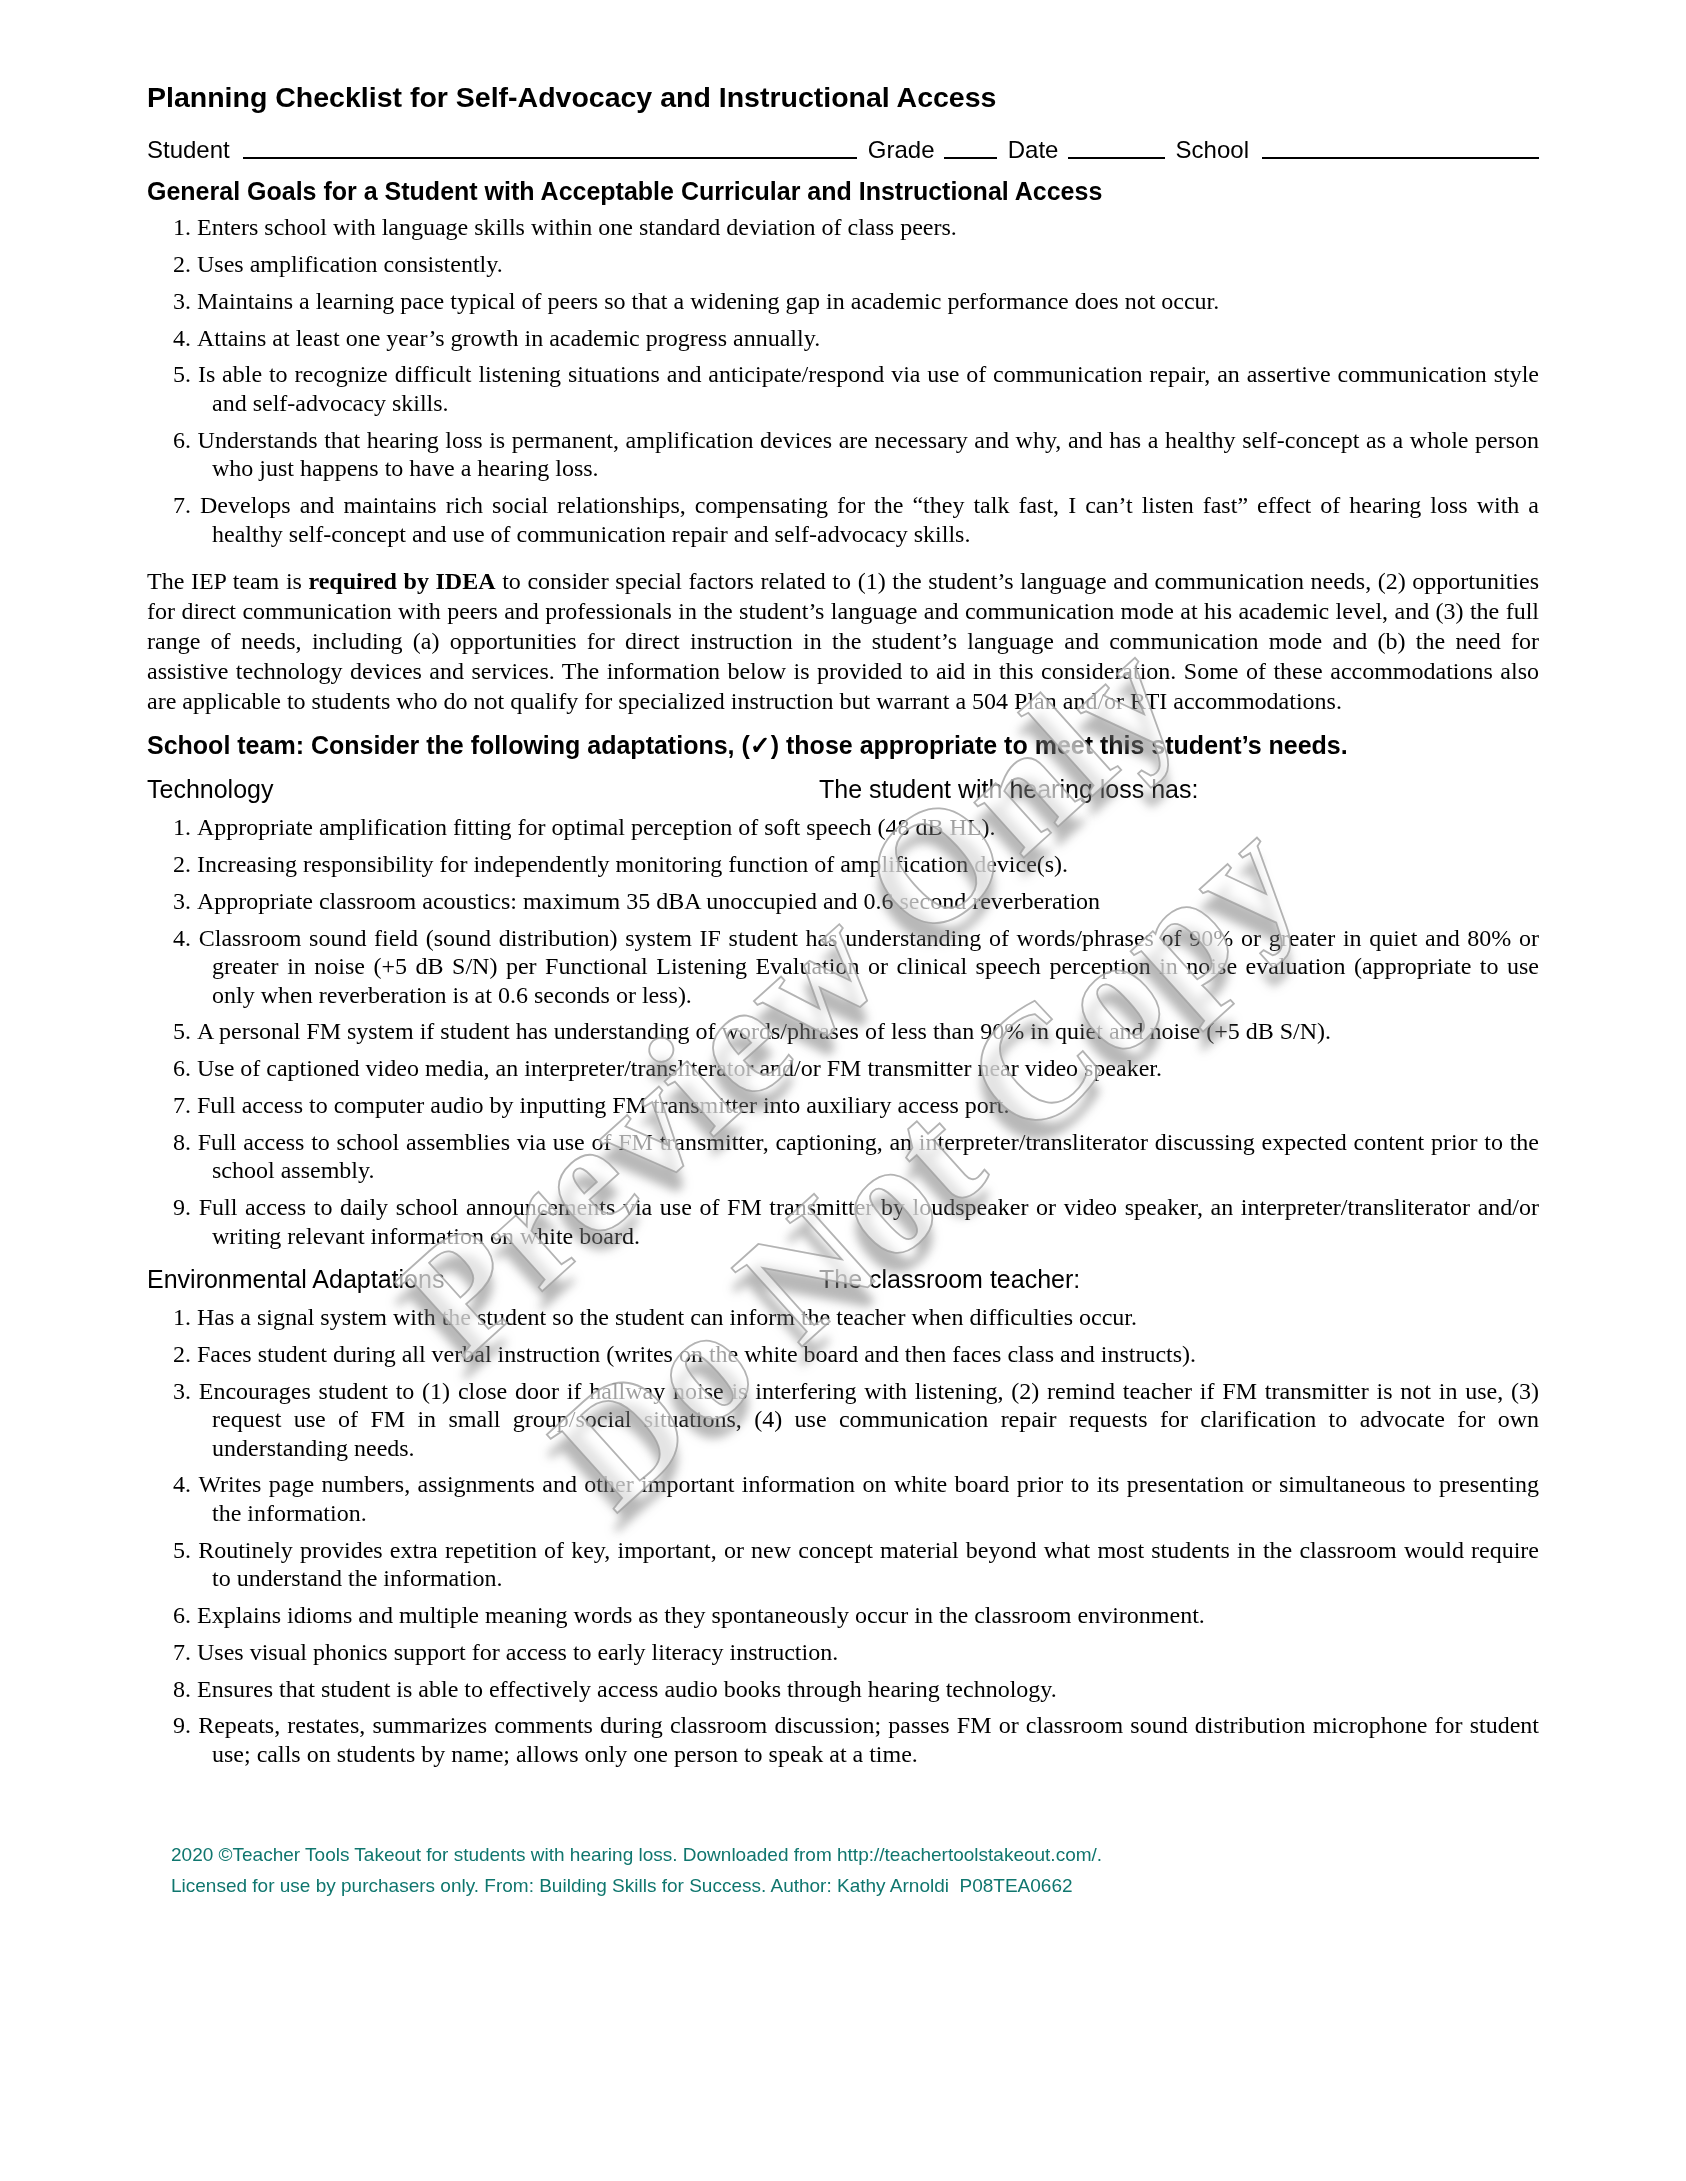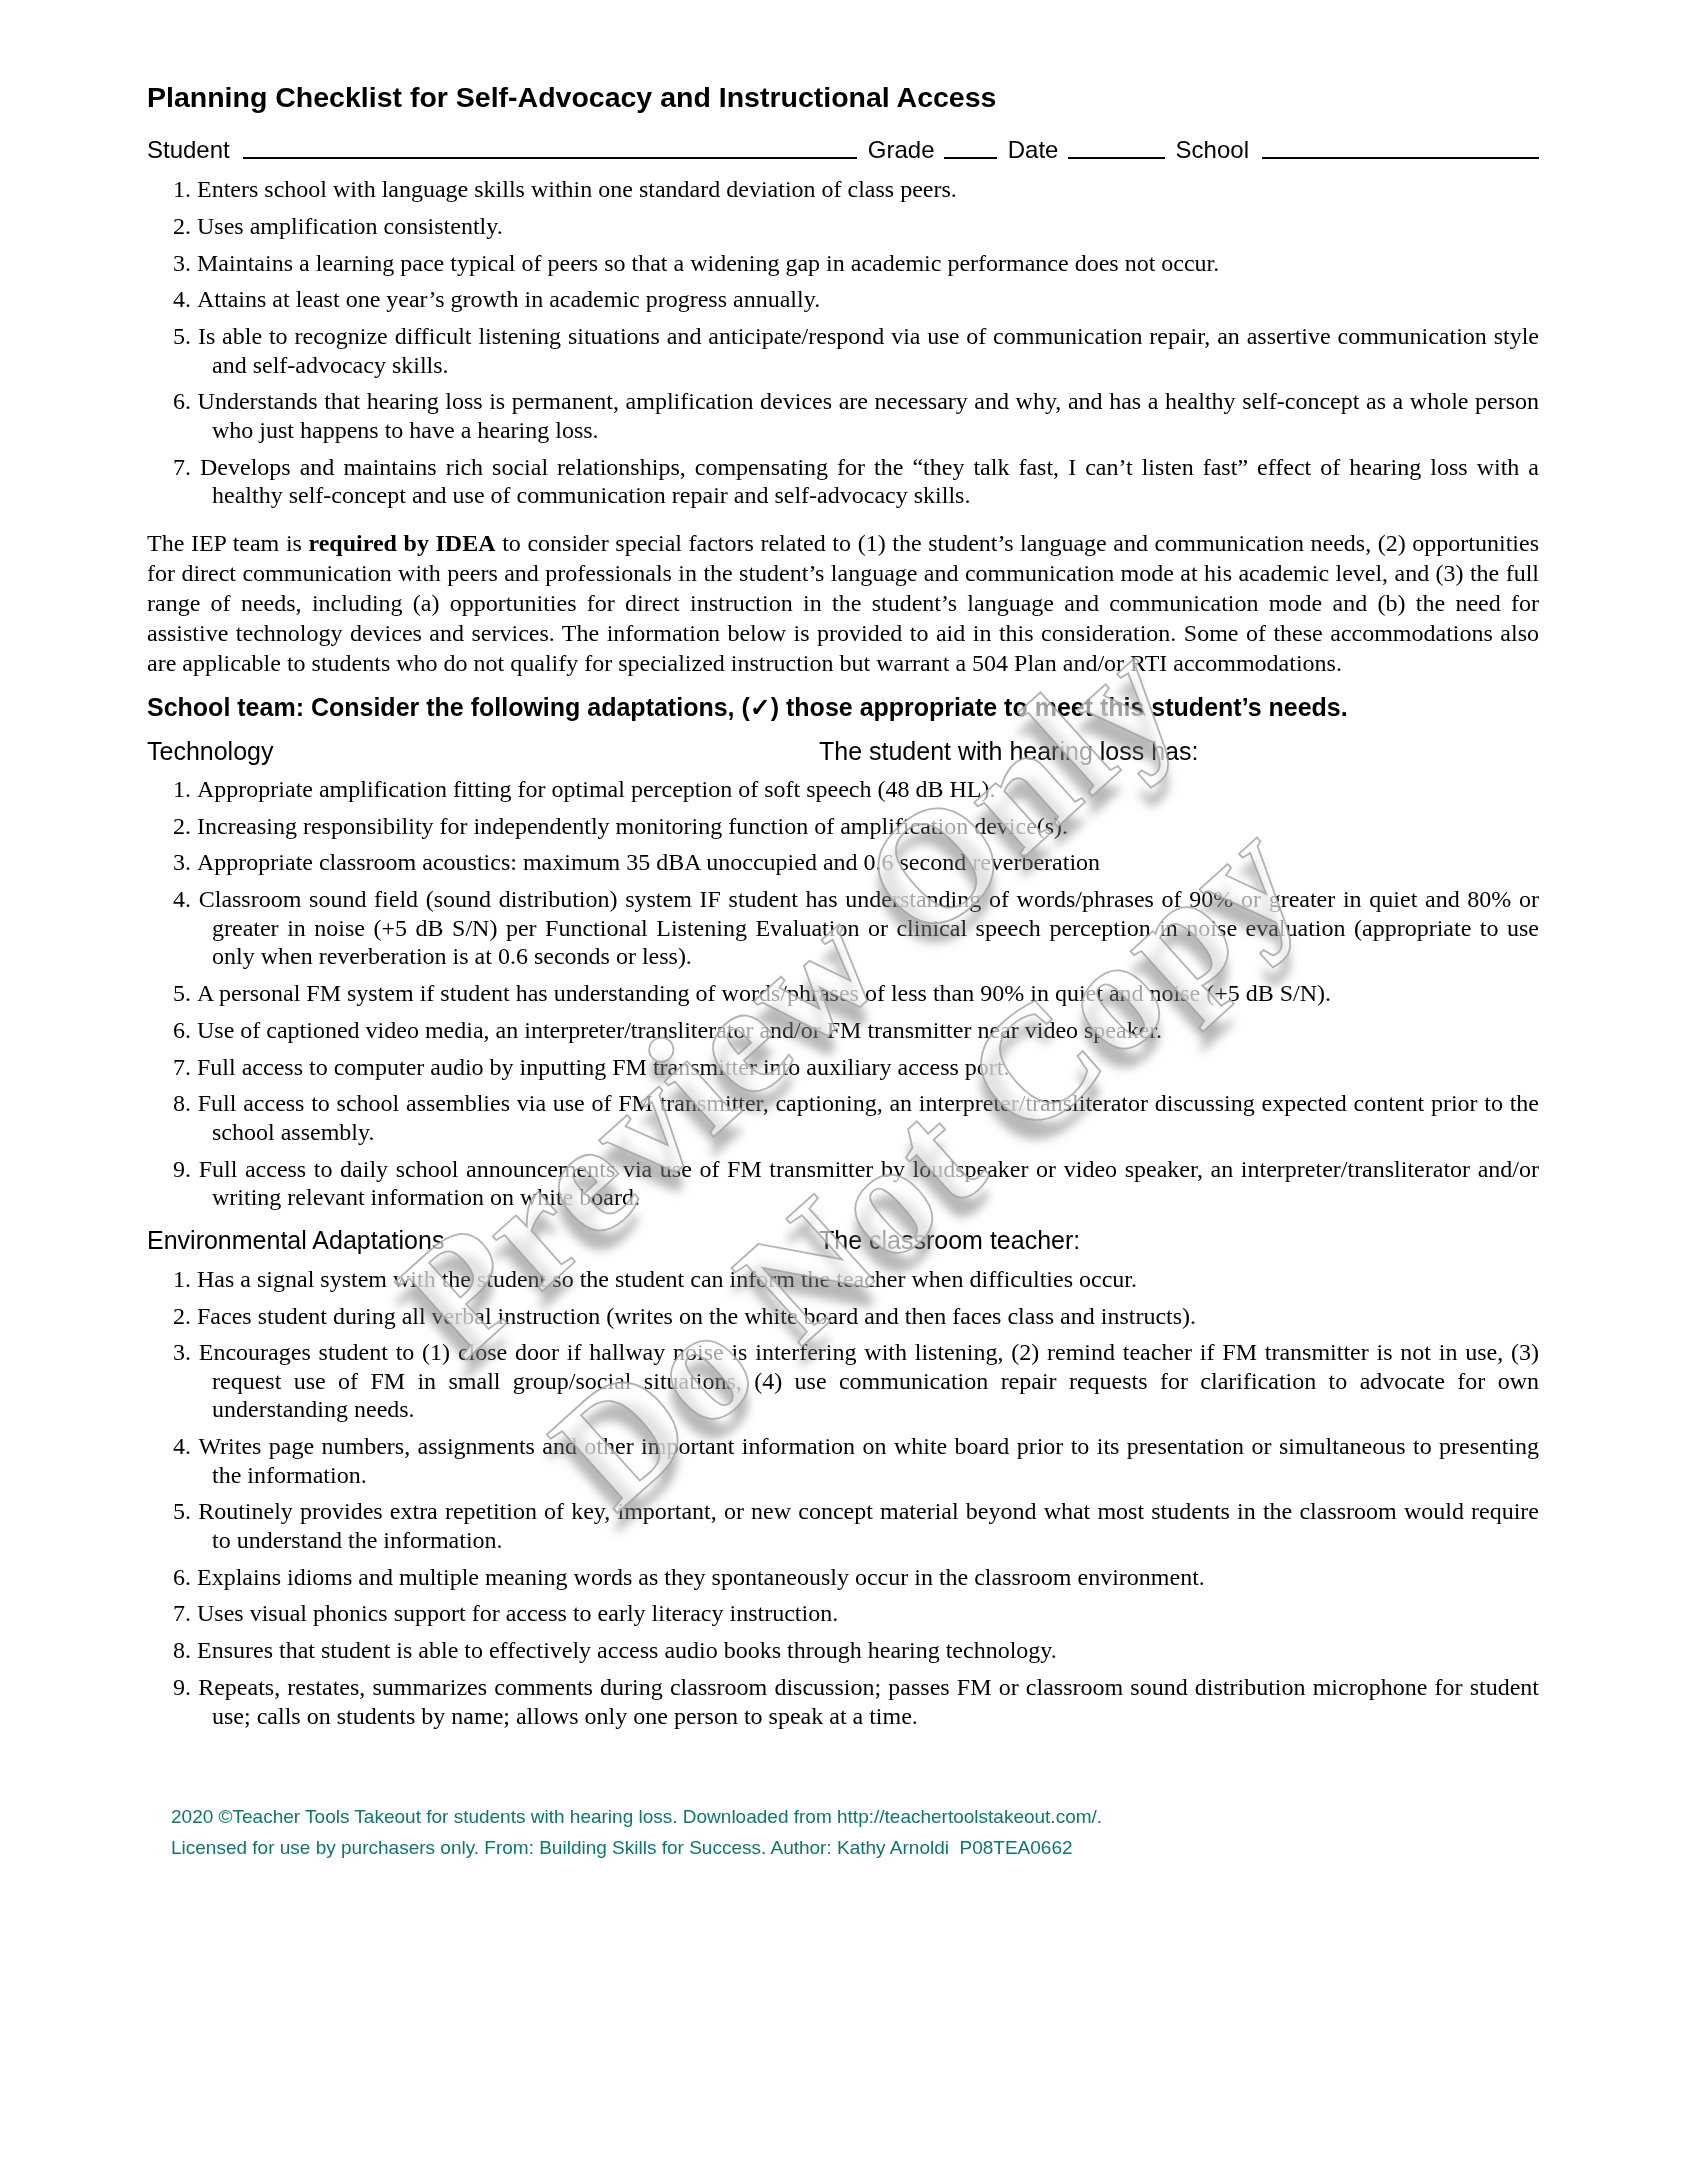--- a/index.html
+++ b/index.html
@@ -120,20 +120,21 @@
     <span>Student</span>
     <span class="blank b-student"></span>
     <span>Grade</span>
     <span class="blank b-grade"></span>
     <span>Date</span>
     <span class="blank b-date"></span>
     <span>School</span>
     <span class="blank b-school"></span>
   </div>
 
+  <h2 class="sect">General Goals for a Student with Acceptable Curricular and Instructional Access</h2>
   <ol class="list">
       <li>Enters school with language skills within one standard deviation of class peers.</li>
       <li>Uses amplification consistently.</li>
       <li>Maintains a learning pace typical of peers so that a widening gap in academic performance does not occur.</li>
       <li>Attains at least one year’s growth in academic progress annually.</li>
       <li>Is able to recognize difficult listening situations and anticipate/respond via use of communication repair, an assertive communication style and self-advocacy skills.</li>
       <li>Understands that hearing loss is permanent, amplification devices are necessary and why, and has a healthy self-concept as a whole person who just happens to have a hearing loss.</li>
       <li>Develops and maintains rich social relationships, compensating for the “they talk fast, I can’t listen fast” effect of hearing loss with a healthy self-concept and use of communication repair and self-advocacy skills.</li>
     </ol>
 

